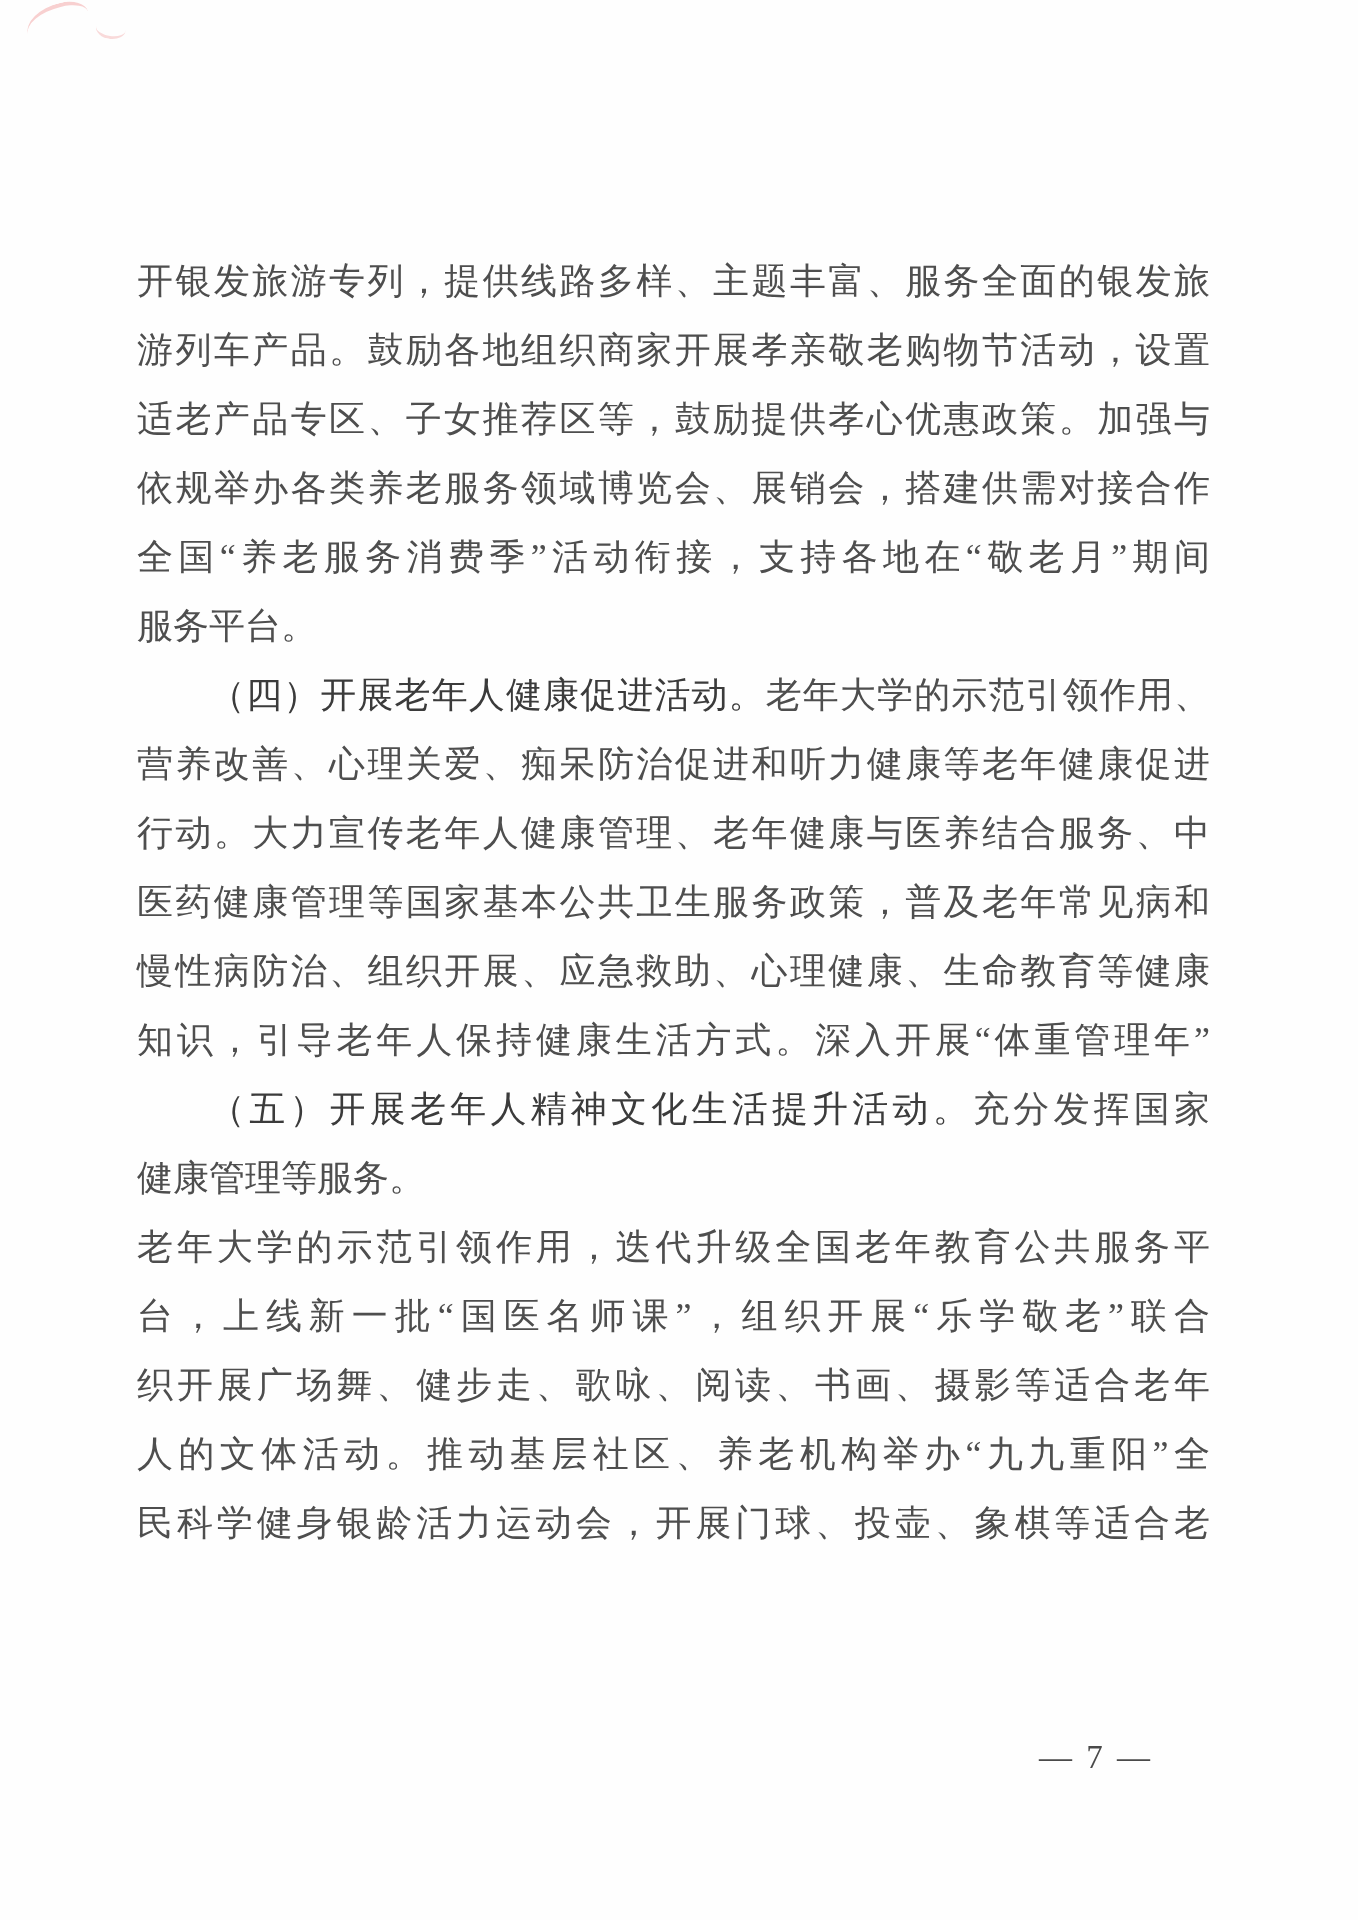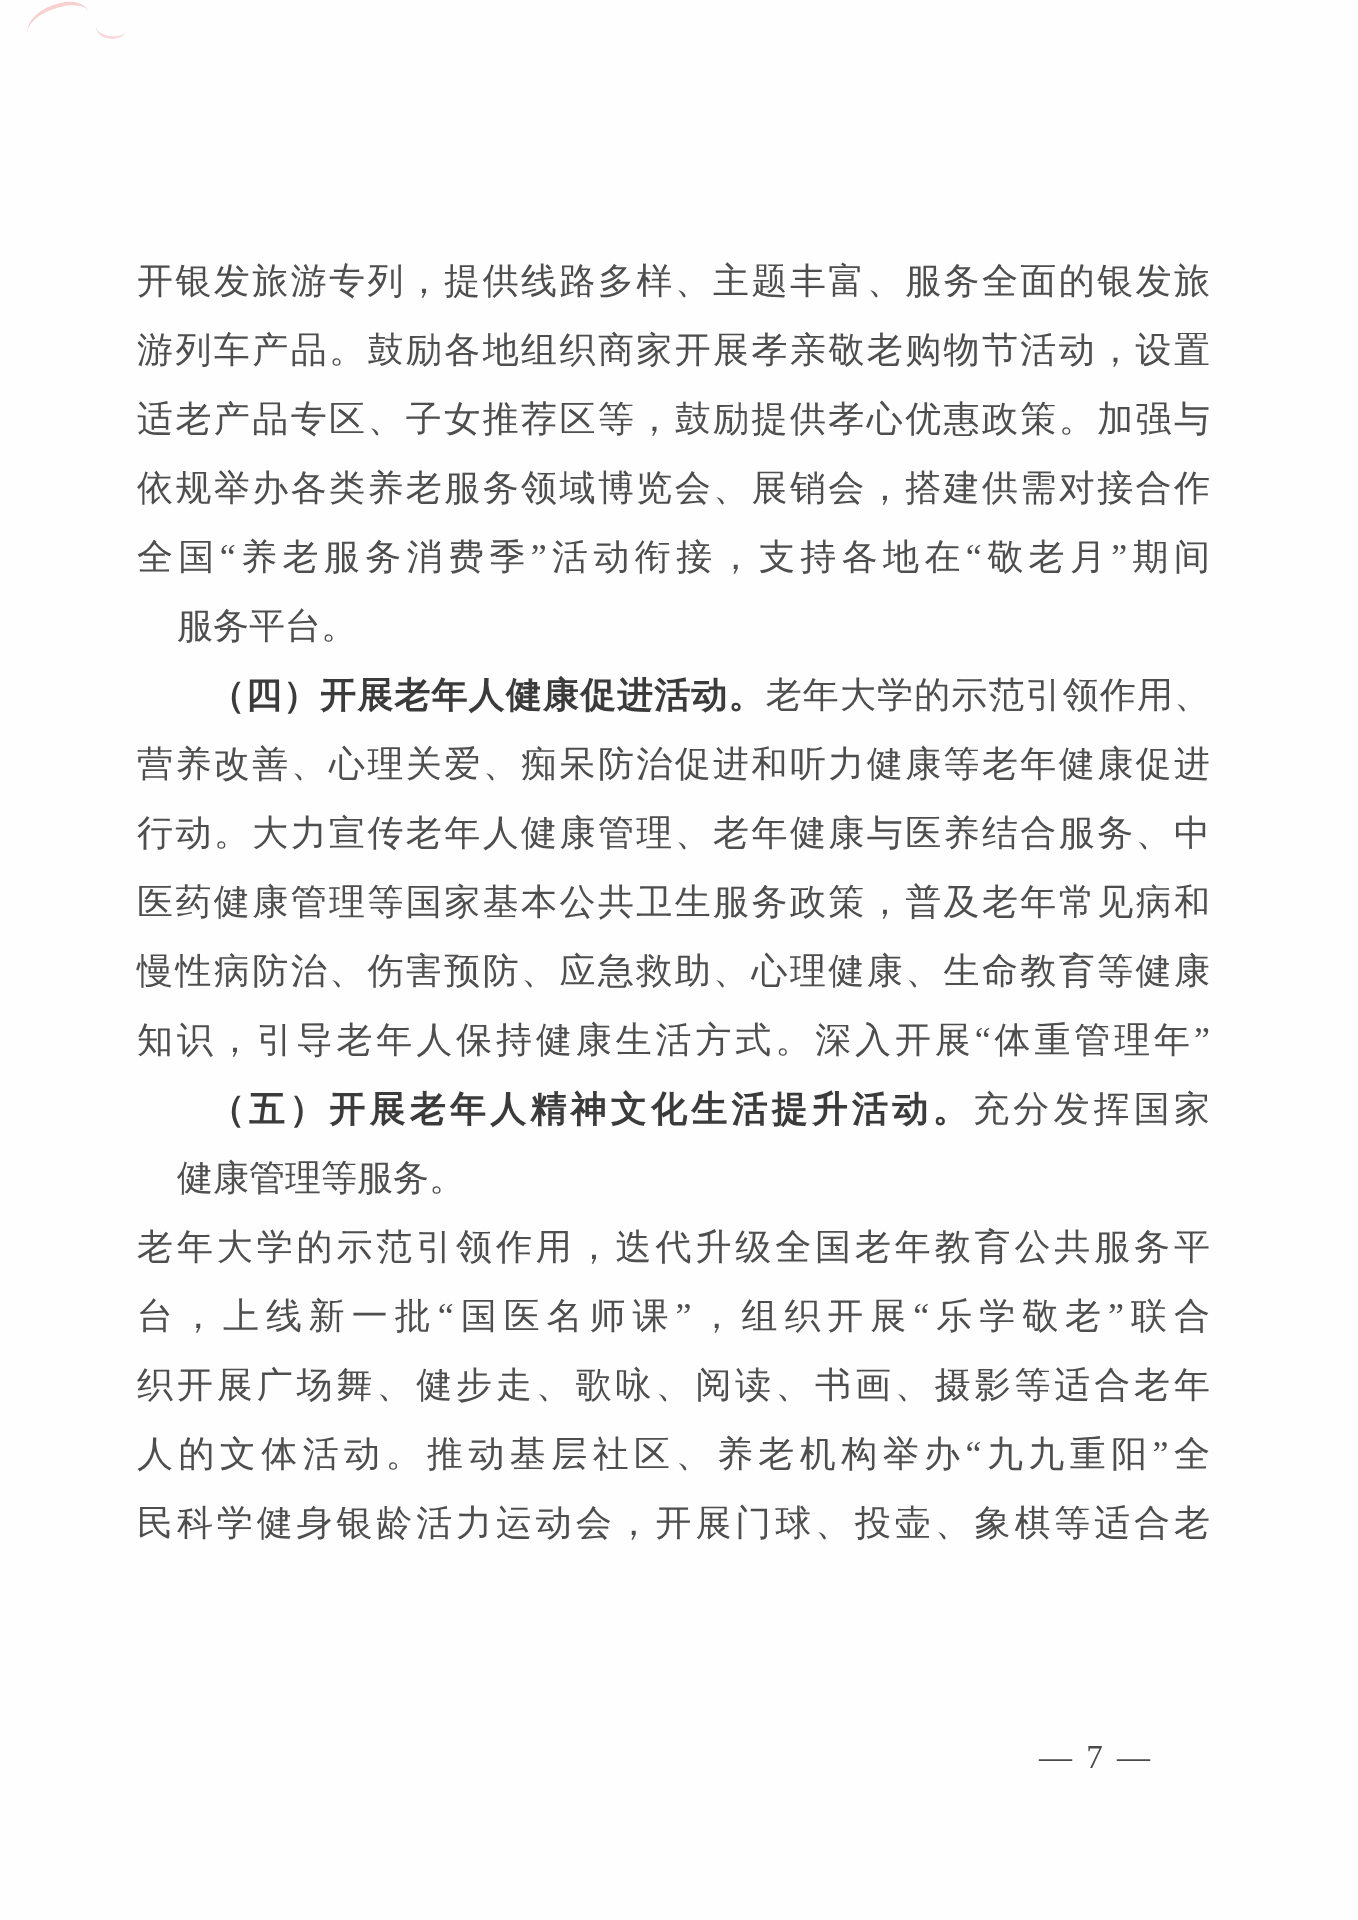--- a/index.html
+++ b/index.html
@@ -29,27 +29,26 @@
     line-height: 69px;
     text-align: justify;
     text-align-last: justify;
     text-justify: inter-character;
     white-space: nowrap;
     overflow: visible;
   }
   .line.short {
     text-align: center;
     text-align-last: left;
-    margin-left: 40px;
   }
   .line.indent {
     text-indent: 72px;
   }
   .bold {
-    font-weight: bold;
+    font-weight: normal;
     color: #3b3b3b;
   }
   .page-number {
     position: absolute;
     top: 1737px;
     right: 205px;
     font-size: 33px;
     line-height: 40px;
     color: #4a4a4a;
     letter-spacing: 3px;
@@ -87,21 +86,21 @@
     <p class="line"><span>游列车产品。鼓励各地组织商家开展孝亲敬老购物节活动，设置</span></p>
     <p class="line"><span>适老产品专区、子女推荐区等，鼓励提供孝心优惠政策。加强与</span></p>
     <p class="line"><span>依规举办各类养老服务领域博览会、展销会，搭建供需对接合作</span></p>
     <p class="line"><span>全国“养老服务消费季”活动衔接，支持各地在“敬老月”期间</span></p>
     <p class="line short"><span>服务平台。</span></p>
 
     <p class="line indent"><span class="bold">（四）开展老年人健康促进活动。</span><span>老年大学的示范引领作用、</span></p>
     <p class="line"><span>营养改善、心理关爱、痴呆防治促进和听力健康等老年健康促进</span></p>
     <p class="line"><span>行动。大力宣传老年人健康管理、老年健康与医养结合服务、中</span></p>
     <p class="line"><span>医药健康管理等国家基本公共卫生服务政策，普及老年常见病和</span></p>
-    <p class="line"><span>慢性病防治、伤害预防、应急救助、心理健康、生命教育等健康</span></p>
+    <p class="line"><span>慢性病防治、组织开展、应急救助、心理健康、生命教育等健康</span></p>
     <p class="line"><span>知识，引导老年人保持健康生活方式。深入开展“体重管理年”</span></p>
     <p class="line indent"><span class="bold">（五）开展老年人精神文化生活提升活动。</span><span>充分发挥国家</span></p>
 
     <p class="line short"><span>健康管理等服务。</span></p>
     <p class="line"><span>老年大学的示范引领作用，迭代升级全国老年教育公共服务平</span></p>
     <p class="line"><span>台，上线新一批“国医名师课”，组织开展“乐学敬老”联合</span></p>
     <p class="line"><span>织开展广场舞、健步走、歌咏、阅读、书画、摄影等适合老年</span></p>
     <p class="line"><span>人的文体活动。推动基层社区、养老机构举办“九九重阳”全</span></p>
     <p class="line"><span>民科学健身银龄活力运动会，开展门球、投壶、象棋等适合老</span></p>
   </div>

